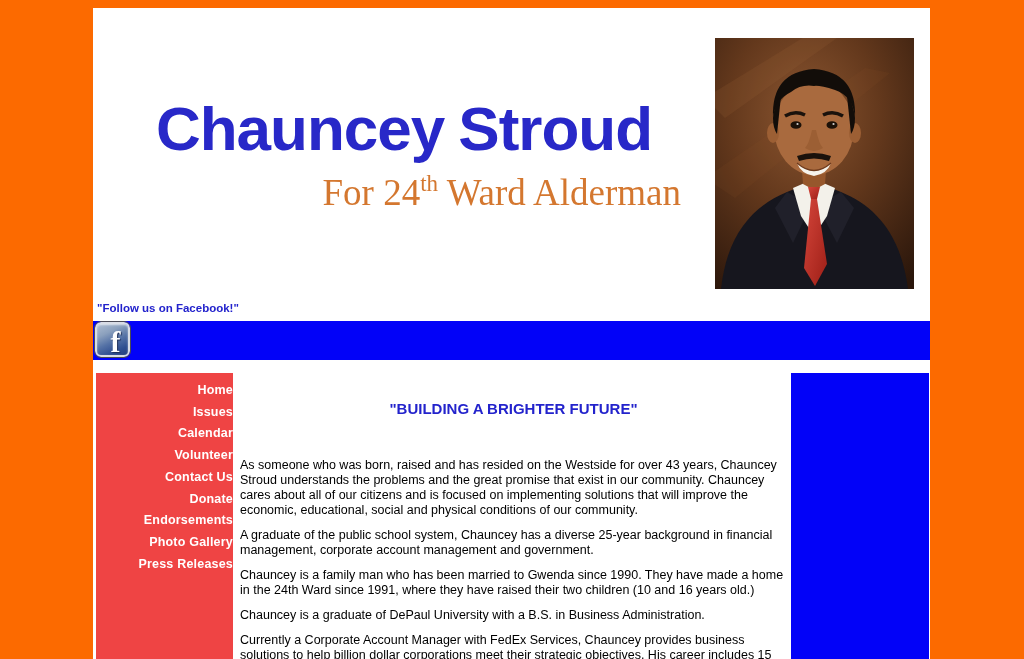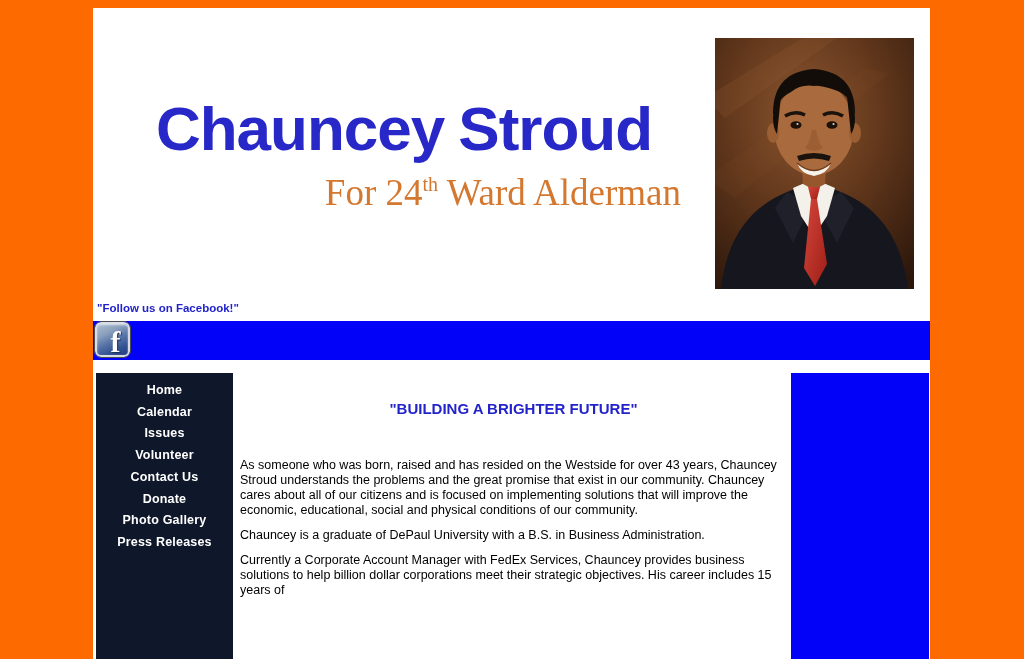--- a/index.html
+++ b/index.html
@@ -11,21 +11,21 @@
 
   
   .title-block{position:absolute;left:0;top:88px;width:622px;text-align:center;}
   .title-block h1{margin:0;line-height:66px;font-size:62px;color:#2828C8;letter-spacing:-1px;}
   .title-first{font-weight:700;margin-right:14px;}
   .title-last{font-weight:700;text-align:right;}
   .subtitle{
     margin-top:2px;text-align:right;padding-right:34px;
     font-family:"Liberation Serif",serif;font-size:37px;line-height:40px;color:#D4772F;
   }
-  .subtitle sup{font-size:20px;vertical-align:14px;}
+  .subtitle sup{font-size:23px;vertical-align:14px;}
 
   
   .portrait{position:absolute;left:622px;top:30px;width:199px;height:251px;overflow:hidden;}
   .portrait svg{display:block;}
 
   
   .fb-label{position:absolute;left:4px;top:294px;font-size:11.5px;font-weight:bold;color:#2222CC;}
   .fb-bar{position:absolute;left:0;top:313px;width:837px;height:39px;background:#0202F8;}
   .fb-icon{
     position:absolute;left:2px;top:1px;width:31px;height:31px;display:block;
@@ -36,22 +36,22 @@
   }
   .fb-icon .f{
     display:block;text-align:center;color:#ffffff;font-weight:bold;
     font-size:30px;line-height:36px;margin-left:6px;
     text-shadow:1px 1px 1px #1c2e57;
     font-family:"Liberation Serif",serif;
   }
 
   
   .sidebar-left{
-    position:absolute;left:3px;top:365px;width:137px;height:286px;background:#0f172a;
-    padding-top:7px;box-sizing:border-box;text-align:center;
+    position:absolute;left:3px;top:365px;width:137px;height:286px;background:#ef4444;
+    padding-top:7px;box-sizing:border-box;text-align:right;
   }
   .nav-item{
     display:block;color:#ffffff;font-weight:bold;font-size:12.5px;line-height:21.7px;
     letter-spacing:.2px;text-decoration:none;cursor:pointer;
   }
   .sidebar-right{position:absolute;left:698px;top:365px;width:138px;height:286px;background:#0202F8;}
 
   .main-col{position:absolute;left:141px;top:365px;width:557px;box-sizing:border-box;padding:0 4px 0 6px;}
   .main-col h2{
     margin:27px 0 0 0;text-align:center;color:#2323CC;font-size:15px;font-weight:bold;line-height:17px;
@@ -124,32 +124,35 @@
 
     <div class="fb-label">"Follow us on Facebook!"</div>
     <div class="fb-bar">
       <a class="fb-icon">
           <span class="f">f</span>
         </a>
     </div>
 
     <nav class="sidebar-left">
       <a class="nav-item">Home</a>
+      <a class="nav-item">Issues</a>
       <a class="nav-item">Calendar</a>
-      <a class="nav-item">Issues</a>
       <a class="nav-item">Volunteer</a>
       <a class="nav-item">Contact Us</a>
       <a class="nav-item">Donate</a>
+      <a class="nav-item">Endorsements</a>
       <a class="nav-item">Photo Gallery</a>
       <a class="nav-item">Press Releases</a>
     </nav>
 
     <main class="main-col">
       <h2>"BUILDING A BRIGHTER FUTURE"</h2>
       <p class="first">As someone who was born, raised and has resided on the Westside for over 43 years, Chauncey Stroud understands the problems and the great promise that exist in our community. Chauncey cares about all of our citizens and is focused on implementing solutions that will improve the economic, educational, social and physical conditions of our community.</p>
+      <p>A graduate of the public school system, Chauncey has a diverse 25-year background in financial management, corporate account management and government.</p>
+      <p>Chauncey is a family man who has been married to Gwenda since 1990. They have made a home in the 24th Ward since 1991, where they have raised their two children (10 and 16 years old.)</p>
       <p>Chauncey is a graduate of DePaul University with a B.S. in Business Administration.</p>
       <p>Currently a Corporate Account Manager with FedEx Services, Chauncey provides business solutions to help billion dollar corporations meet their strategic objectives. His career includes 15 years of</p>
     </main>
 
     <div class="sidebar-right"></div>
 
   </div>
 </div>
 
 </body></html>

